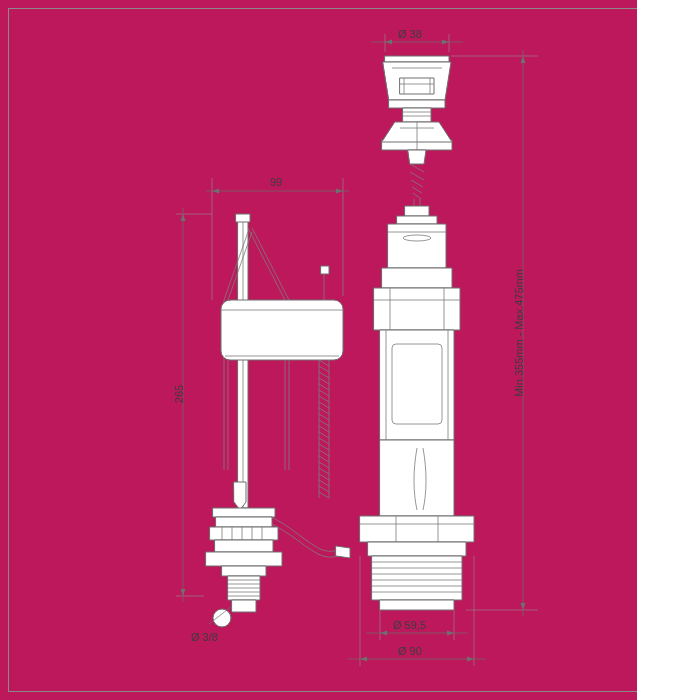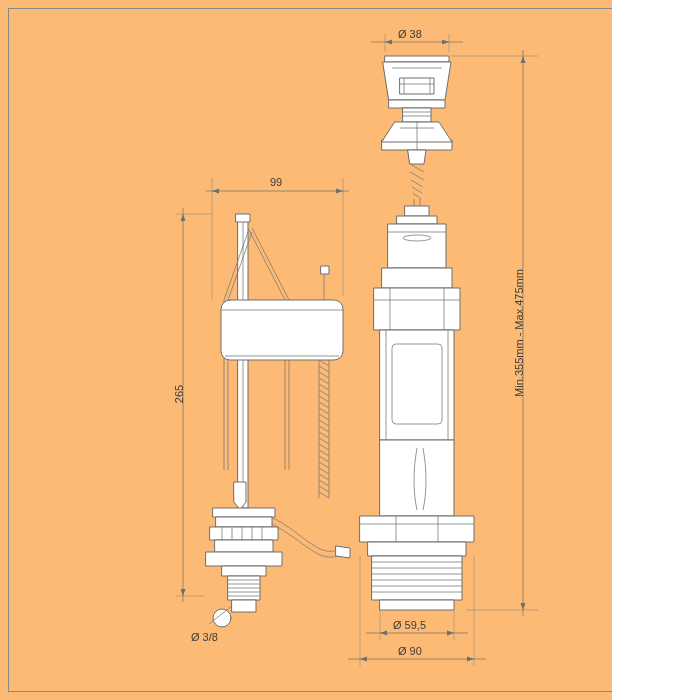--- a/index.html
+++ b/index.html
@@ -7,22 +7,23 @@
     padding: 0;
     background: #ffffff;
   }
   body {
     font-family: "Liberation Sans", sans-serif;
   }
   #page {
     position: relative;
     width: 612px;
     height: 700px;
-    background: #fdba74;
+    background: #be185d;
     overflow: hidden;
+    padding-left: 25px;
   }
   #page svg {
     position: absolute;
     left: 0;
     top: 0;
   }
   .frame {
     fill: none;
     stroke: #8a8a8a;
     stroke-width: 1;

